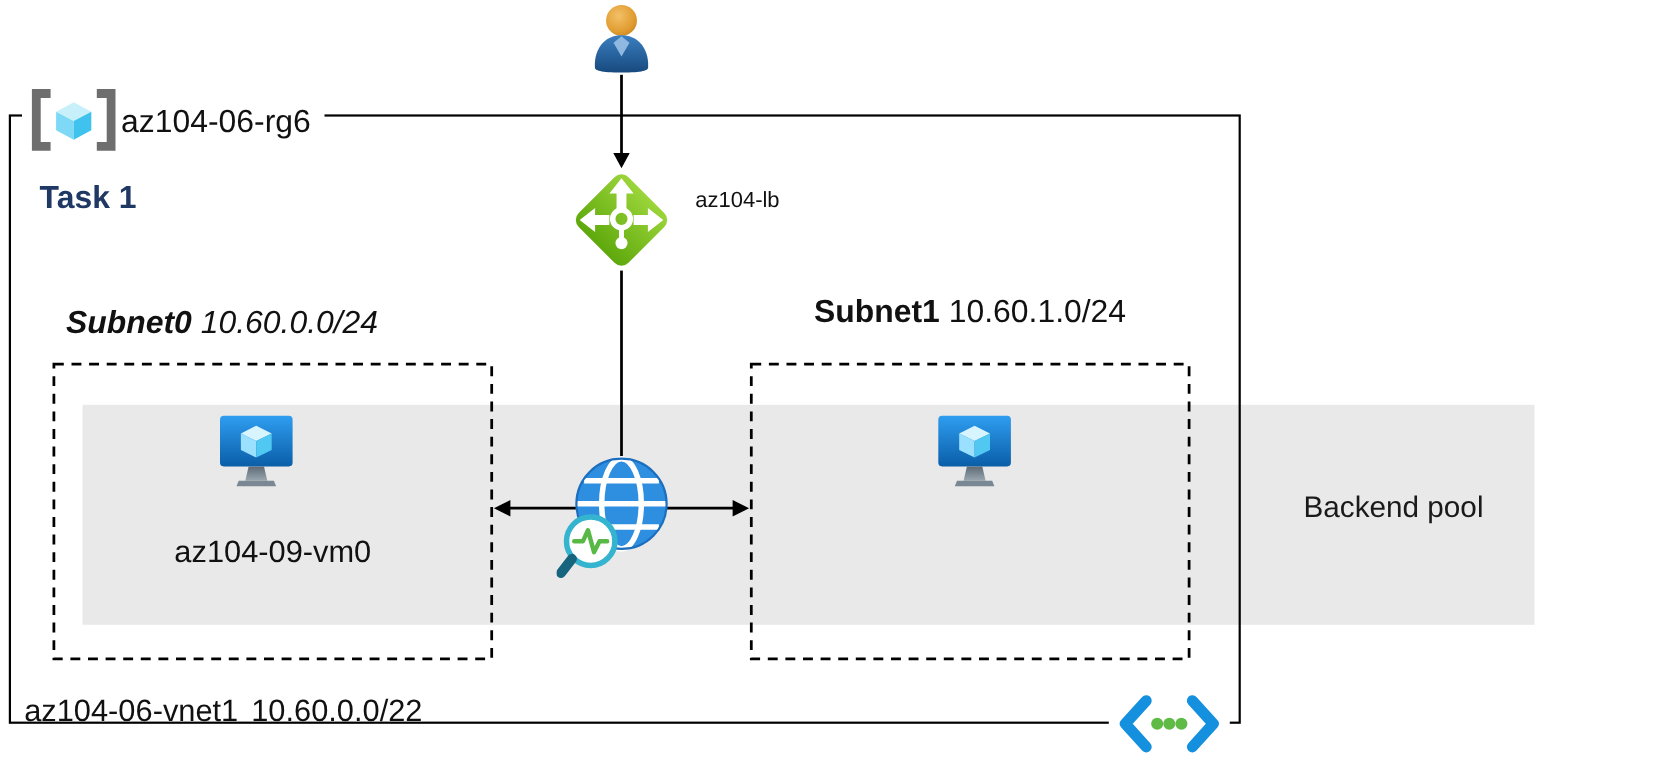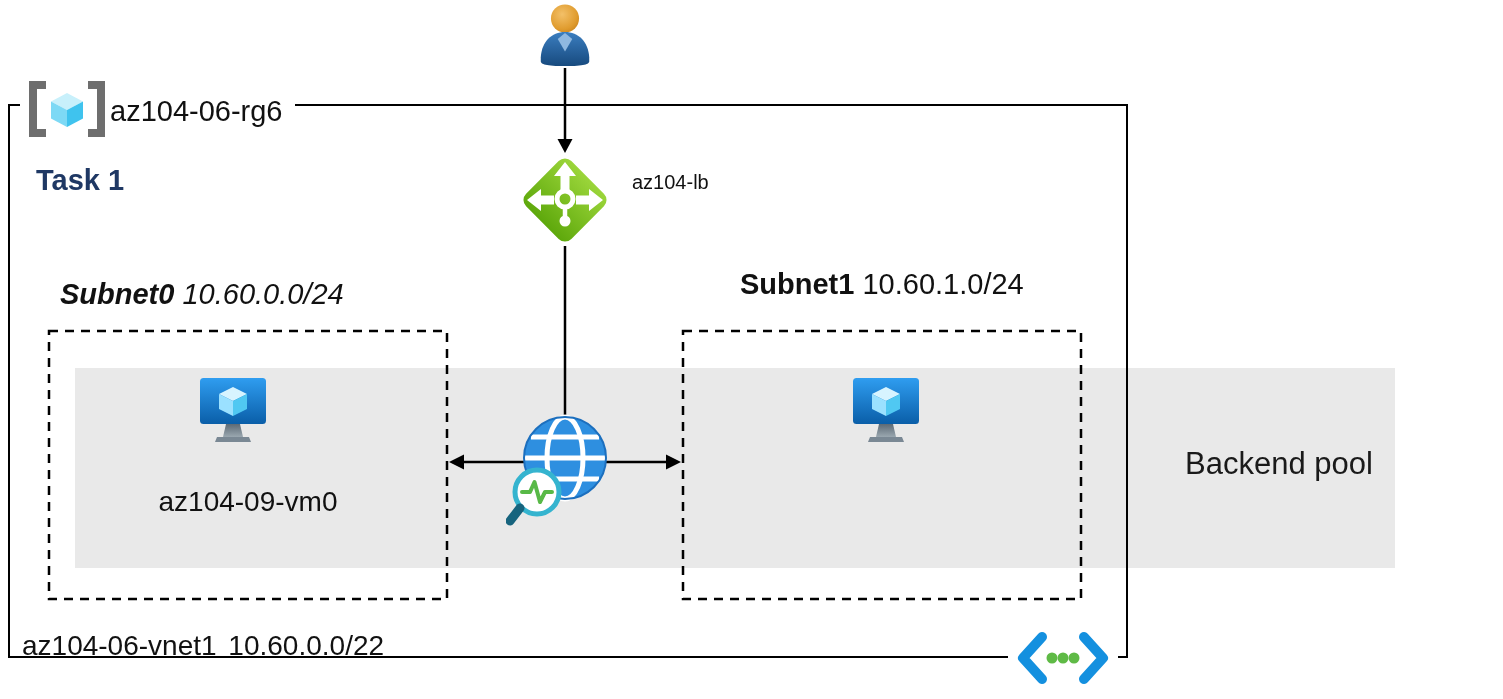--- a/index.html
+++ b/index.html
@@ -35,21 +35,21 @@
 
   .vm-icon0 { left:197px; top:376px; z-index:5; }
   .vm-icon1 { left:850px; top:376px; z-index:5; }
 
   .vm-block { width:400px; text-align:center; font-size:28px; line-height:37px; z-index:5; }
   #vm0-block { left:48px;  top:483px; }
   #vm1-block { left:682px; top:483px; }
 
   .globe-icon { left:506px; top:412px; z-index:5; }
 
-  .backend-label { left:1185px; top:446px; font-size:31px; color:#1a1a1a; z-index:5; white-space:nowrap; }
+  .backend-label { left:1185px; top:446px; font-size:27px; color:#1a1a1a; z-index:5; white-space:nowrap; }
 
   .vnet-label { left:22px; top:630px; font-size:28px; z-index:5; white-space:nowrap; }
   .vnet-label .gap { margin-left:4px; }
 
   .vnet-icon { left:1008px; top:628px; z-index:6; background:#fff; padding:2px 8px; }
 
   .hidden-defs { position:absolute; width:0; height:0; overflow:hidden; }
 </style>
 </head>
 <body>

